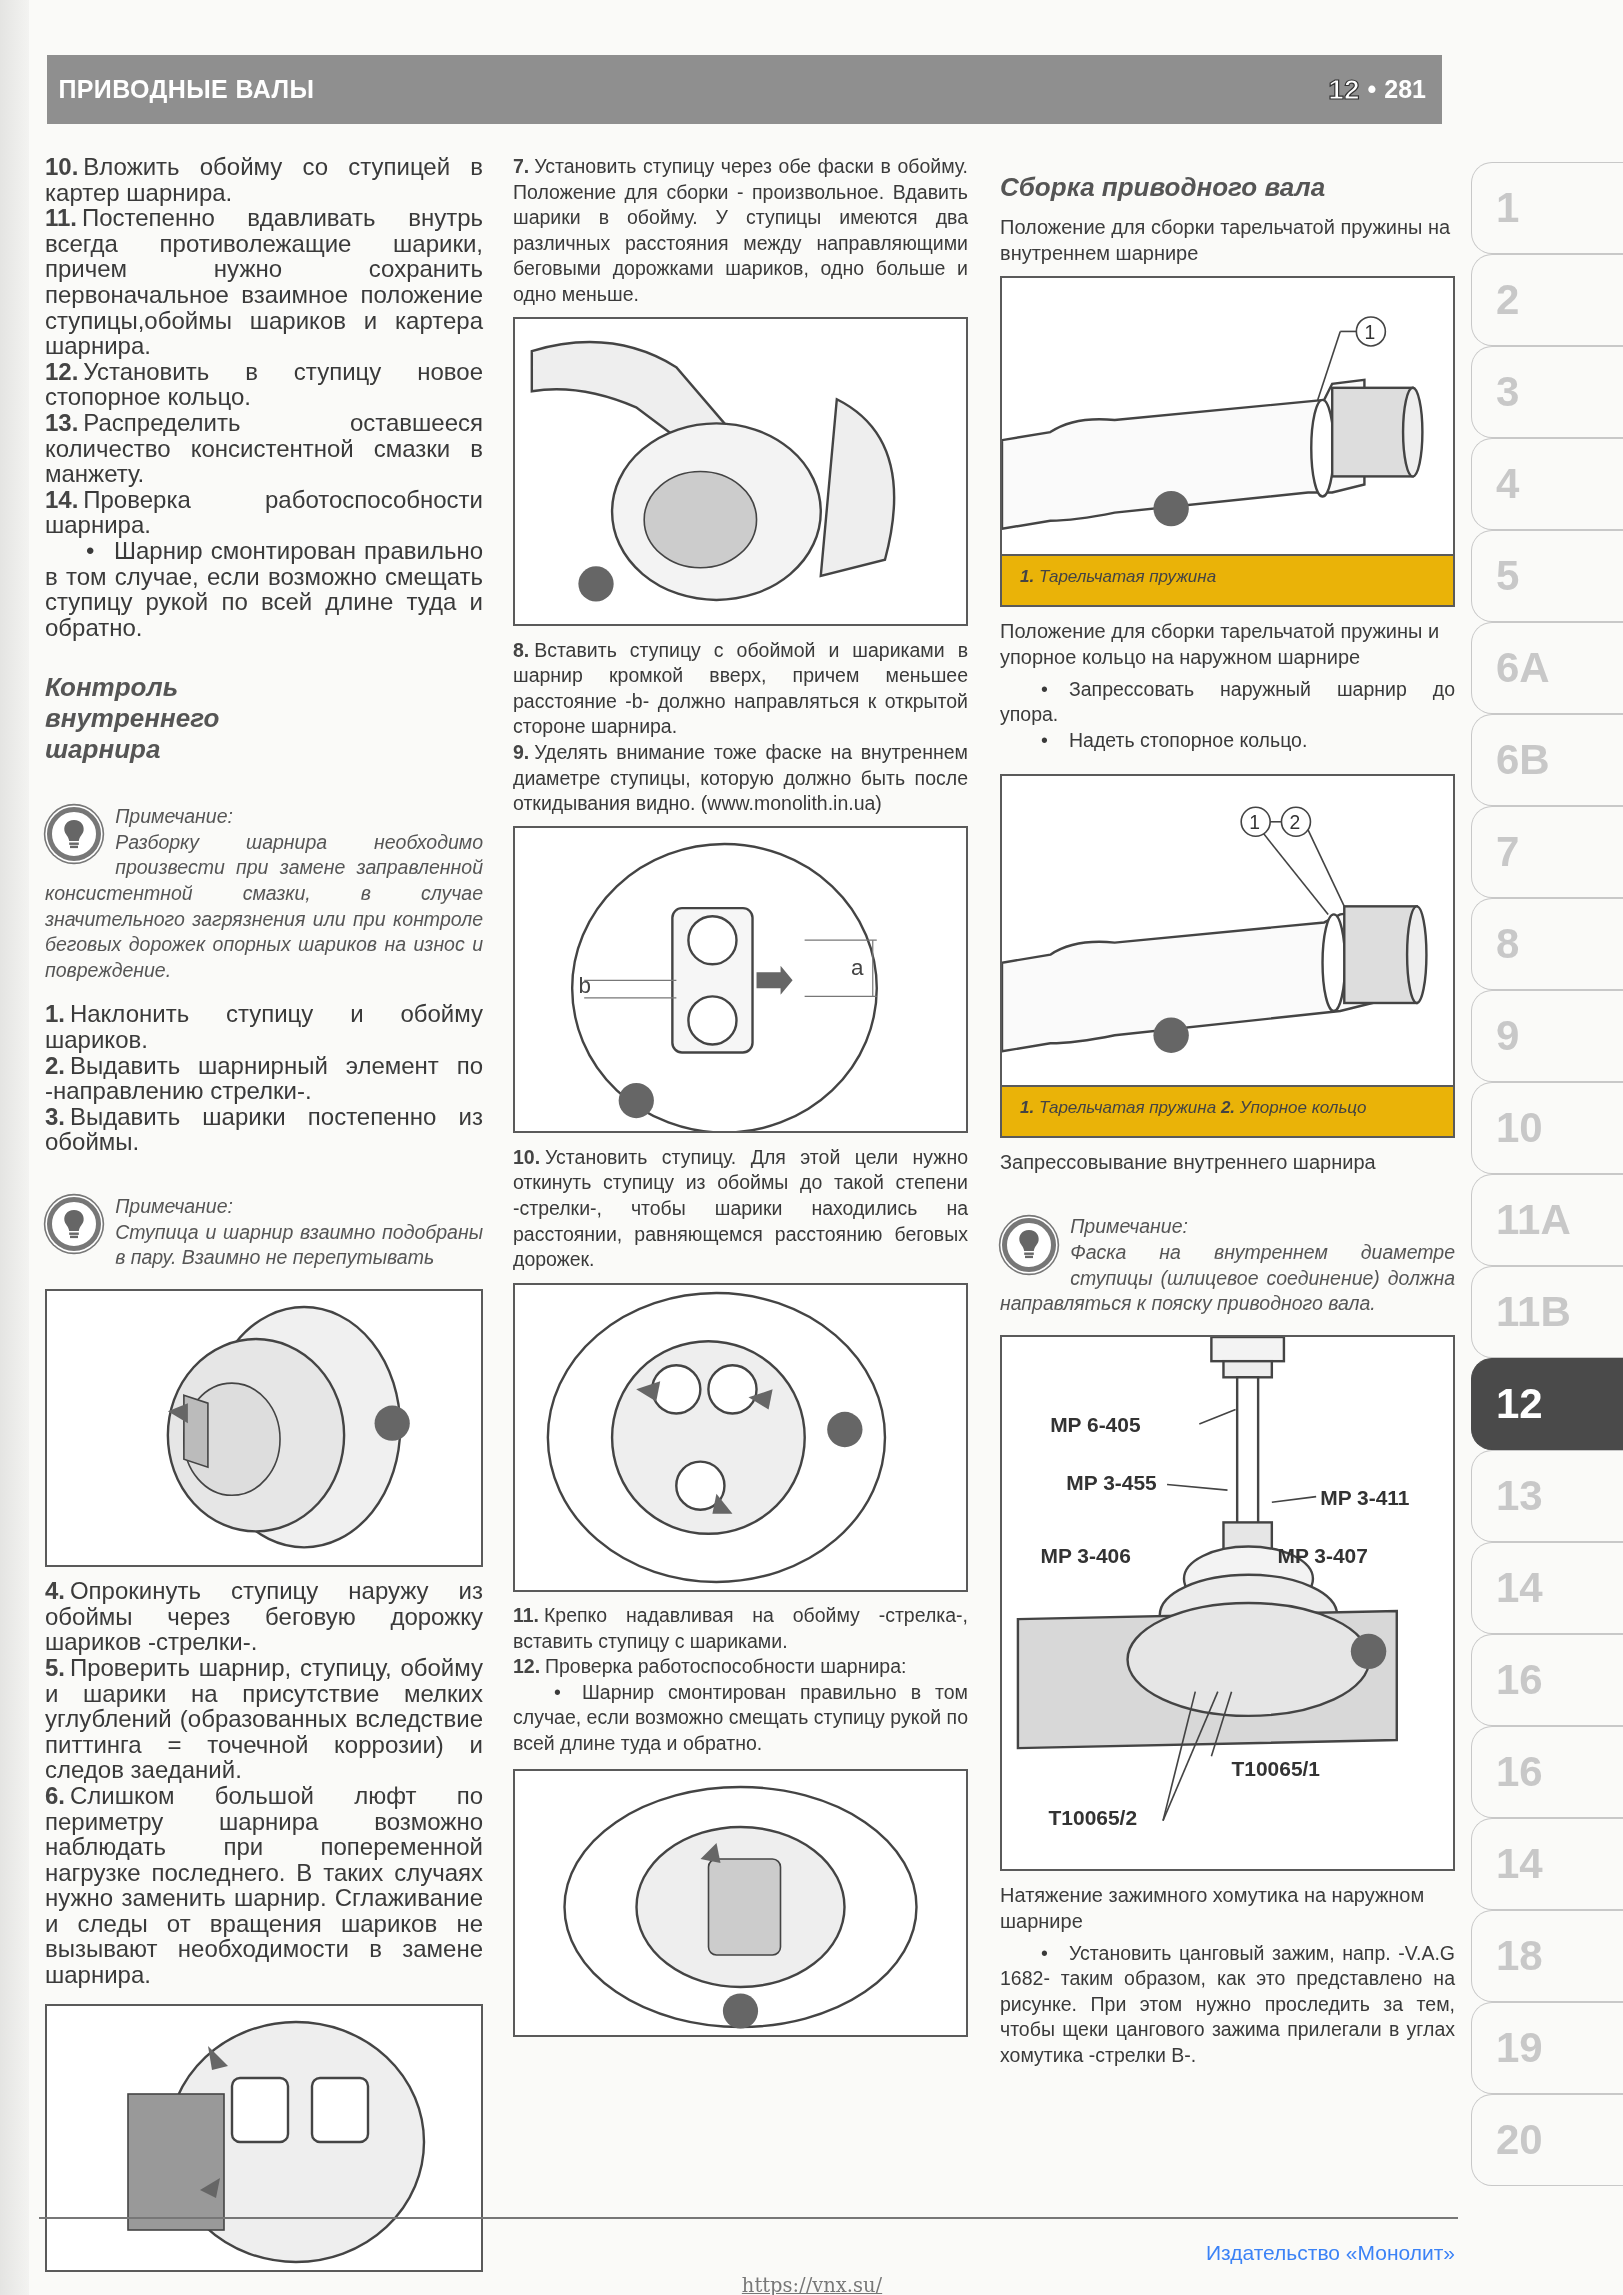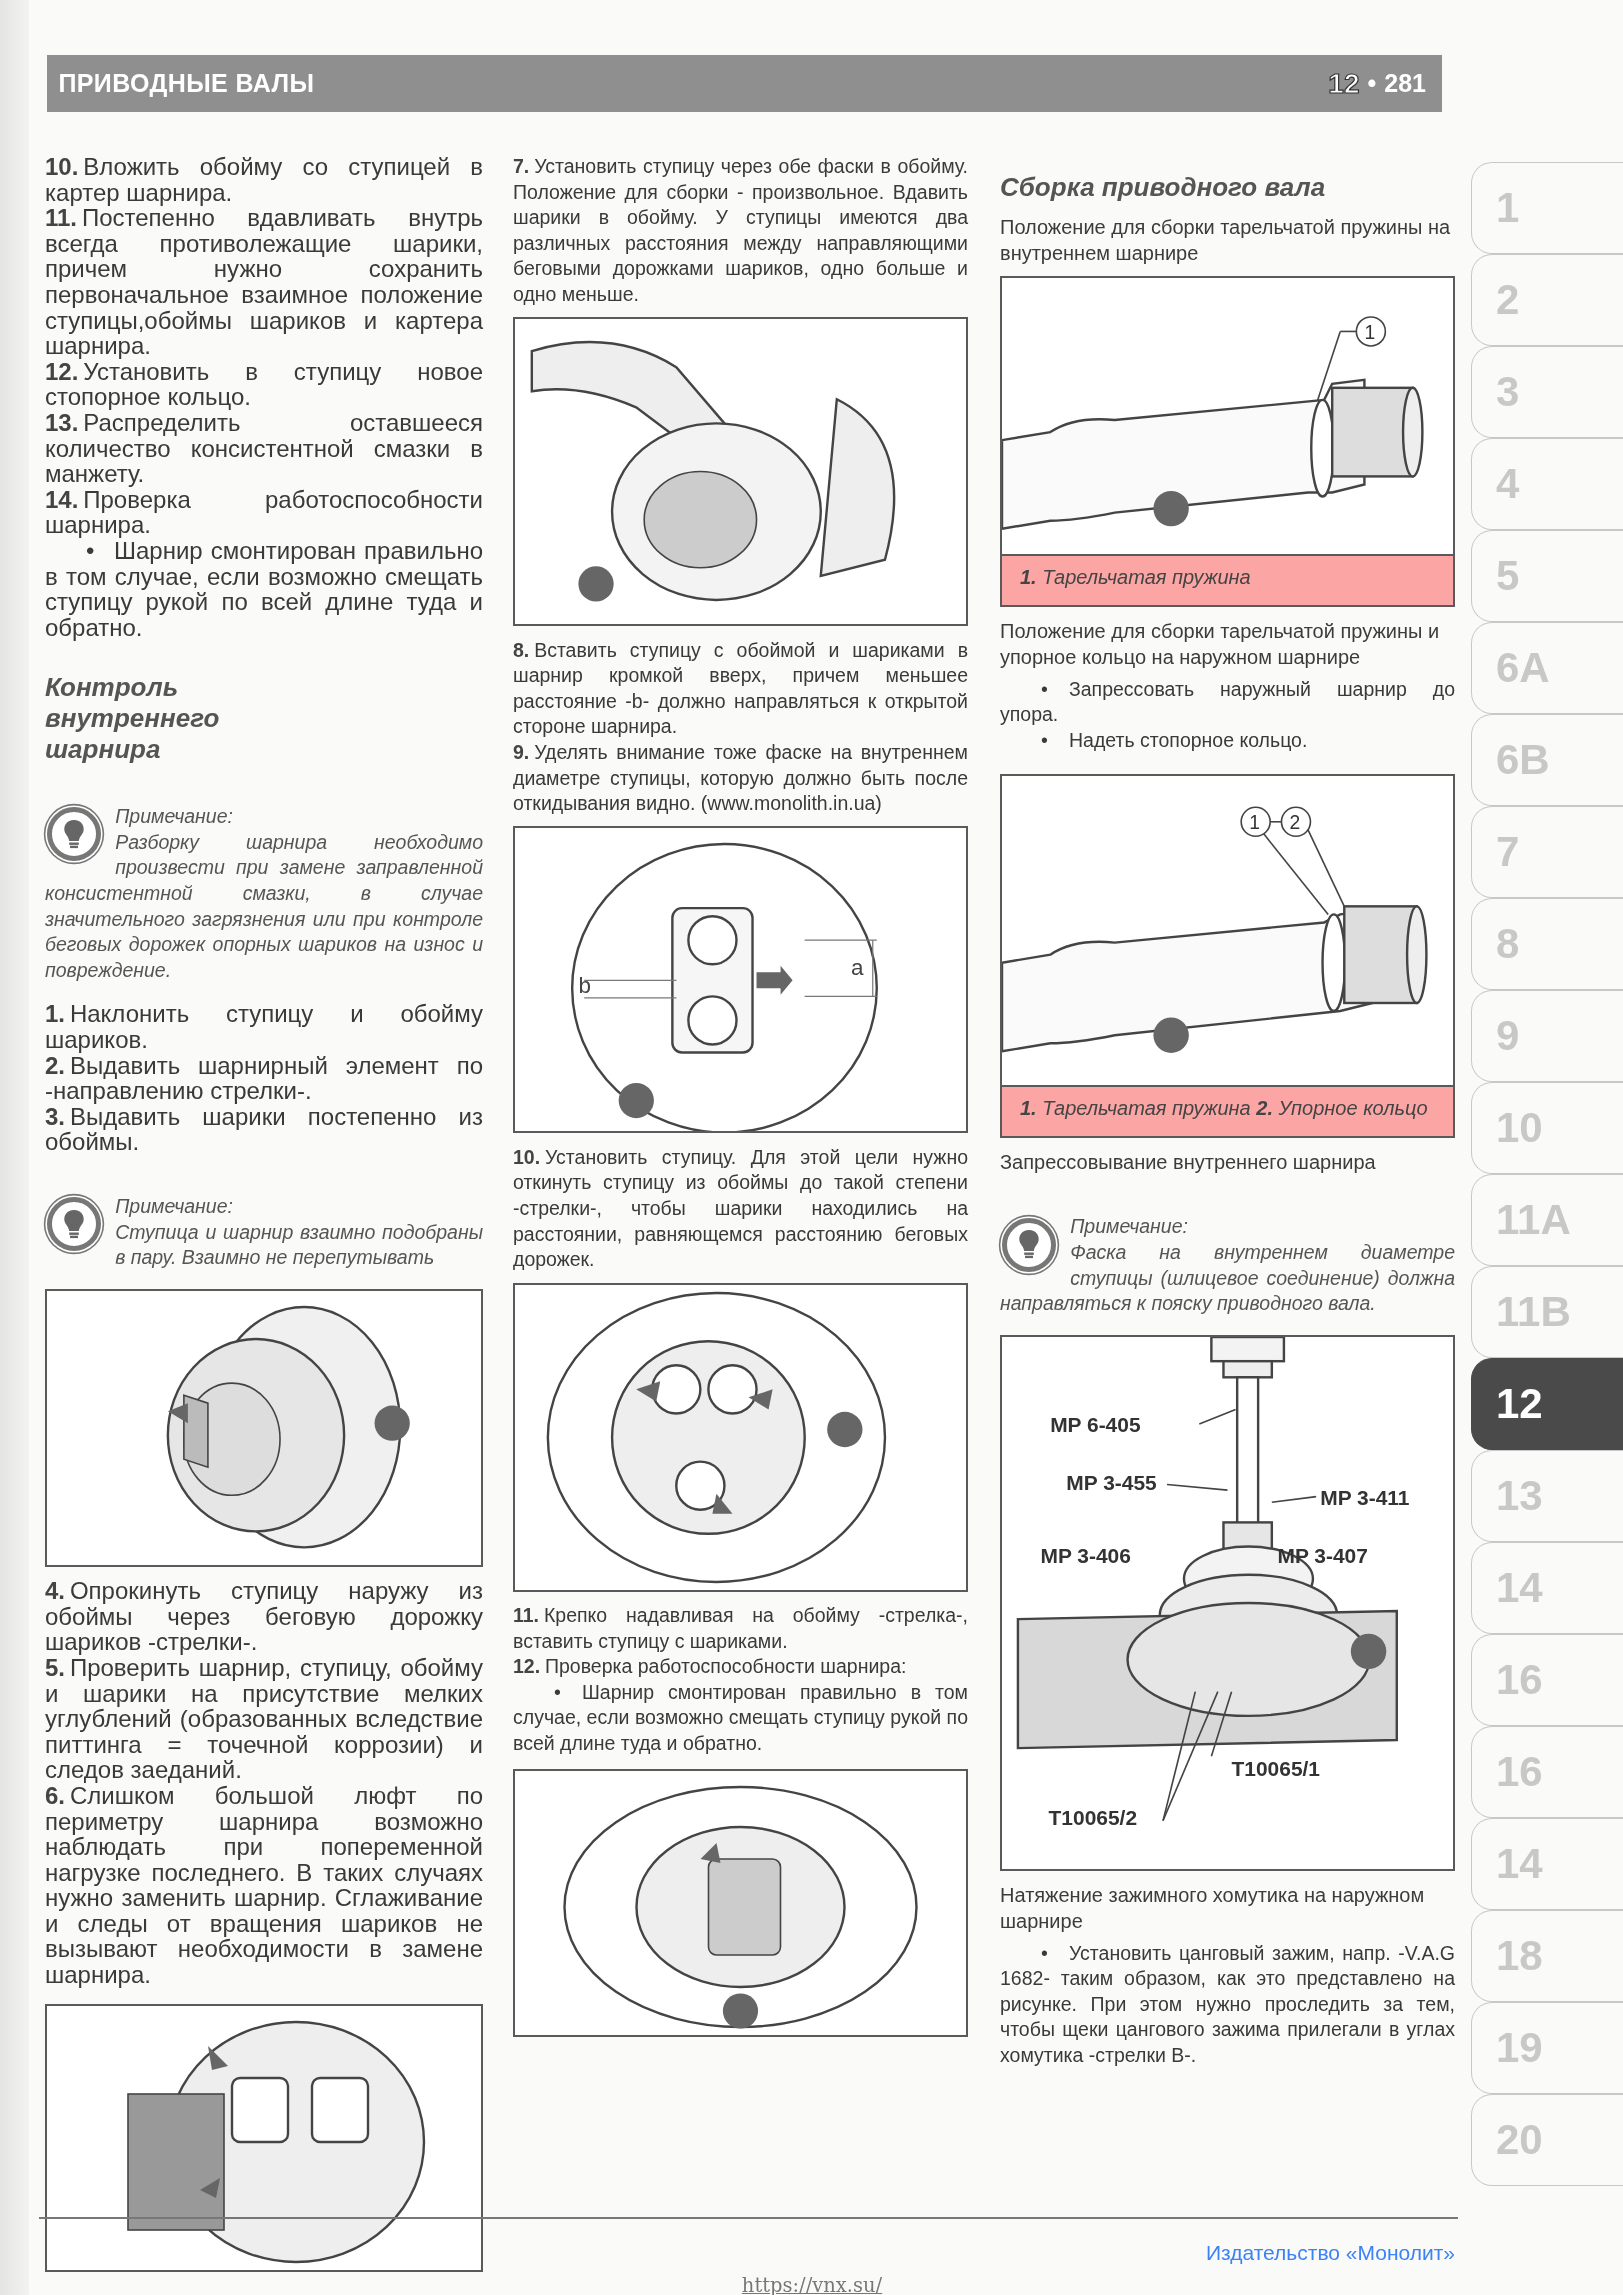--- a/index.html
+++ b/index.html
@@ -1,20 +1,20 @@
 <!DOCTYPE html>
 <html style="font-size:13px"><head>
 <meta charset="utf-8">
 <style>
   * { box-sizing: border-box; margin: 0; padding: 0; }
   html, body { width: 1624px; height: 2295px; background: #fafaf8; overflow: hidden; }
   body { position: relative; font-family: "Liberation Sans", "DejaVu Sans", sans-serif; color: #3a3a3a; }
   .binding-edge { position: absolute; left: 0; top: 0; width: 29px; height: 2295px; background: linear-gradient(to right, #e4e4e2, #f3f3f1); }
 
-  .header { position: absolute; left: 47px; top: 55px; width: 1395px; height: 57px; background: #8f8f8f; display: flex; align-items: center; justify-content: space-between; padding: 0 16px 0 11.4px; }
+  .header { position: absolute; left: 47px; top: 55px; width: 1395px; height: 69px; background: #8f8f8f; display: flex; align-items: center; justify-content: space-between; padding: 0 16px 0 11.4px; }
   .header-title { color: #fff; font-weight: bold; font-size: 25px; letter-spacing: 0.4px; }
   .header-page { color: #fff; font-weight: bold; font-size: 25px; display: flex; align-items: center; gap: 8px; }
   .header-chapter { color: #fff; -webkit-text-stroke: 1.2px #333; font-size: 28px; }
 
   .col { position: absolute; top: 154px; font-size: 19.5px; line-height: 25.6px; text-align: justify; }
   .col1 { left: 45px; width: 438px; }
   .col2 { left: 513px; width: 455px; }
   .col3 { left: 1000px; width: 455px; }
 
   .para { margin-bottom: 0; hyphens: manual; }
@@ -27,21 +27,21 @@
   .col3 .section-heading { margin-top: 18px; font-size: 26px; }
   .subheading { font-weight: normal; font-size: 20px; line-height: 26px; color: #3c3c3c; margin: 8px 0 6.5px; text-align: left; }
 
   .note { position: relative; margin: 13px 0 18px; font-style: italic; color: #555; font-size: 19.5px; line-height: 25.6px; }
   .note-icon { float: left; width: 54px; height: 54px; border-radius: 50%; border: 5.7px solid #777; margin: 3.2px 14.6px 3.2px 1.6px; display: flex; align-items: center; justify-content: center; background: #fff; box-shadow: 0 0 0 1.6px #fff, 0 0 0 3.2px #777; }
   .note-icon svg { width: 24px; height: 31px; }
   .note-label { display: block; margin-top: 39px; }
 
   .figure { position: relative; border: 2.4px solid #5a5a5a; background: #fff; margin: 9.7px 0 11.4px; overflow: hidden; }
   .figure svg { display: block; width: 100%; height: 100%; }
-  .caption { background: #fca5a5; border-top: 2.4px solid #5a5a5a; font-style: italic; font-size: 20px; line-height: 26px; padding: 8px 18px 14.6px; color: #444; }
+  .caption { background: #eab308; border-top: 2.4px solid #5a5a5a; font-style: italic; font-size: 17px; line-height: 26px; padding: 8px 18px 14.6px; color: #444; }
   .caption b { font-weight: bold; }
 
   .side-tabs { position: absolute; left: 1471px; top: 162px; width: 153px; }
   .tab { height: 92px; border: 1.6px solid #c8c8c8; border-right: none; border-radius: 21px 0 0 21px; margin-bottom: 0; display: flex; align-items: center; padding-left: 24px; font-weight: bold; font-size: 42px; color: #c8c8c8; background: #fafaf8; }
   .tab.active { background: #4a4a4a; color: #fff; border-color: #4a4a4a; }
 
   .footer-rule { position: absolute; left: 39px; top: 2217px; width: 1419px; height: 2.4px; background: #777; }
   .publisher { position: absolute; right: 169px; top: 2241px; font-size: 21px; color: #3b82f6; }
   .watermark-url { position: absolute; left: 0; width: 1624px; top: 2274px; text-align: center; font-family: "DejaVu Serif", serif; font-size: 19.5px; color: #777; text-decoration: underline; }
 

